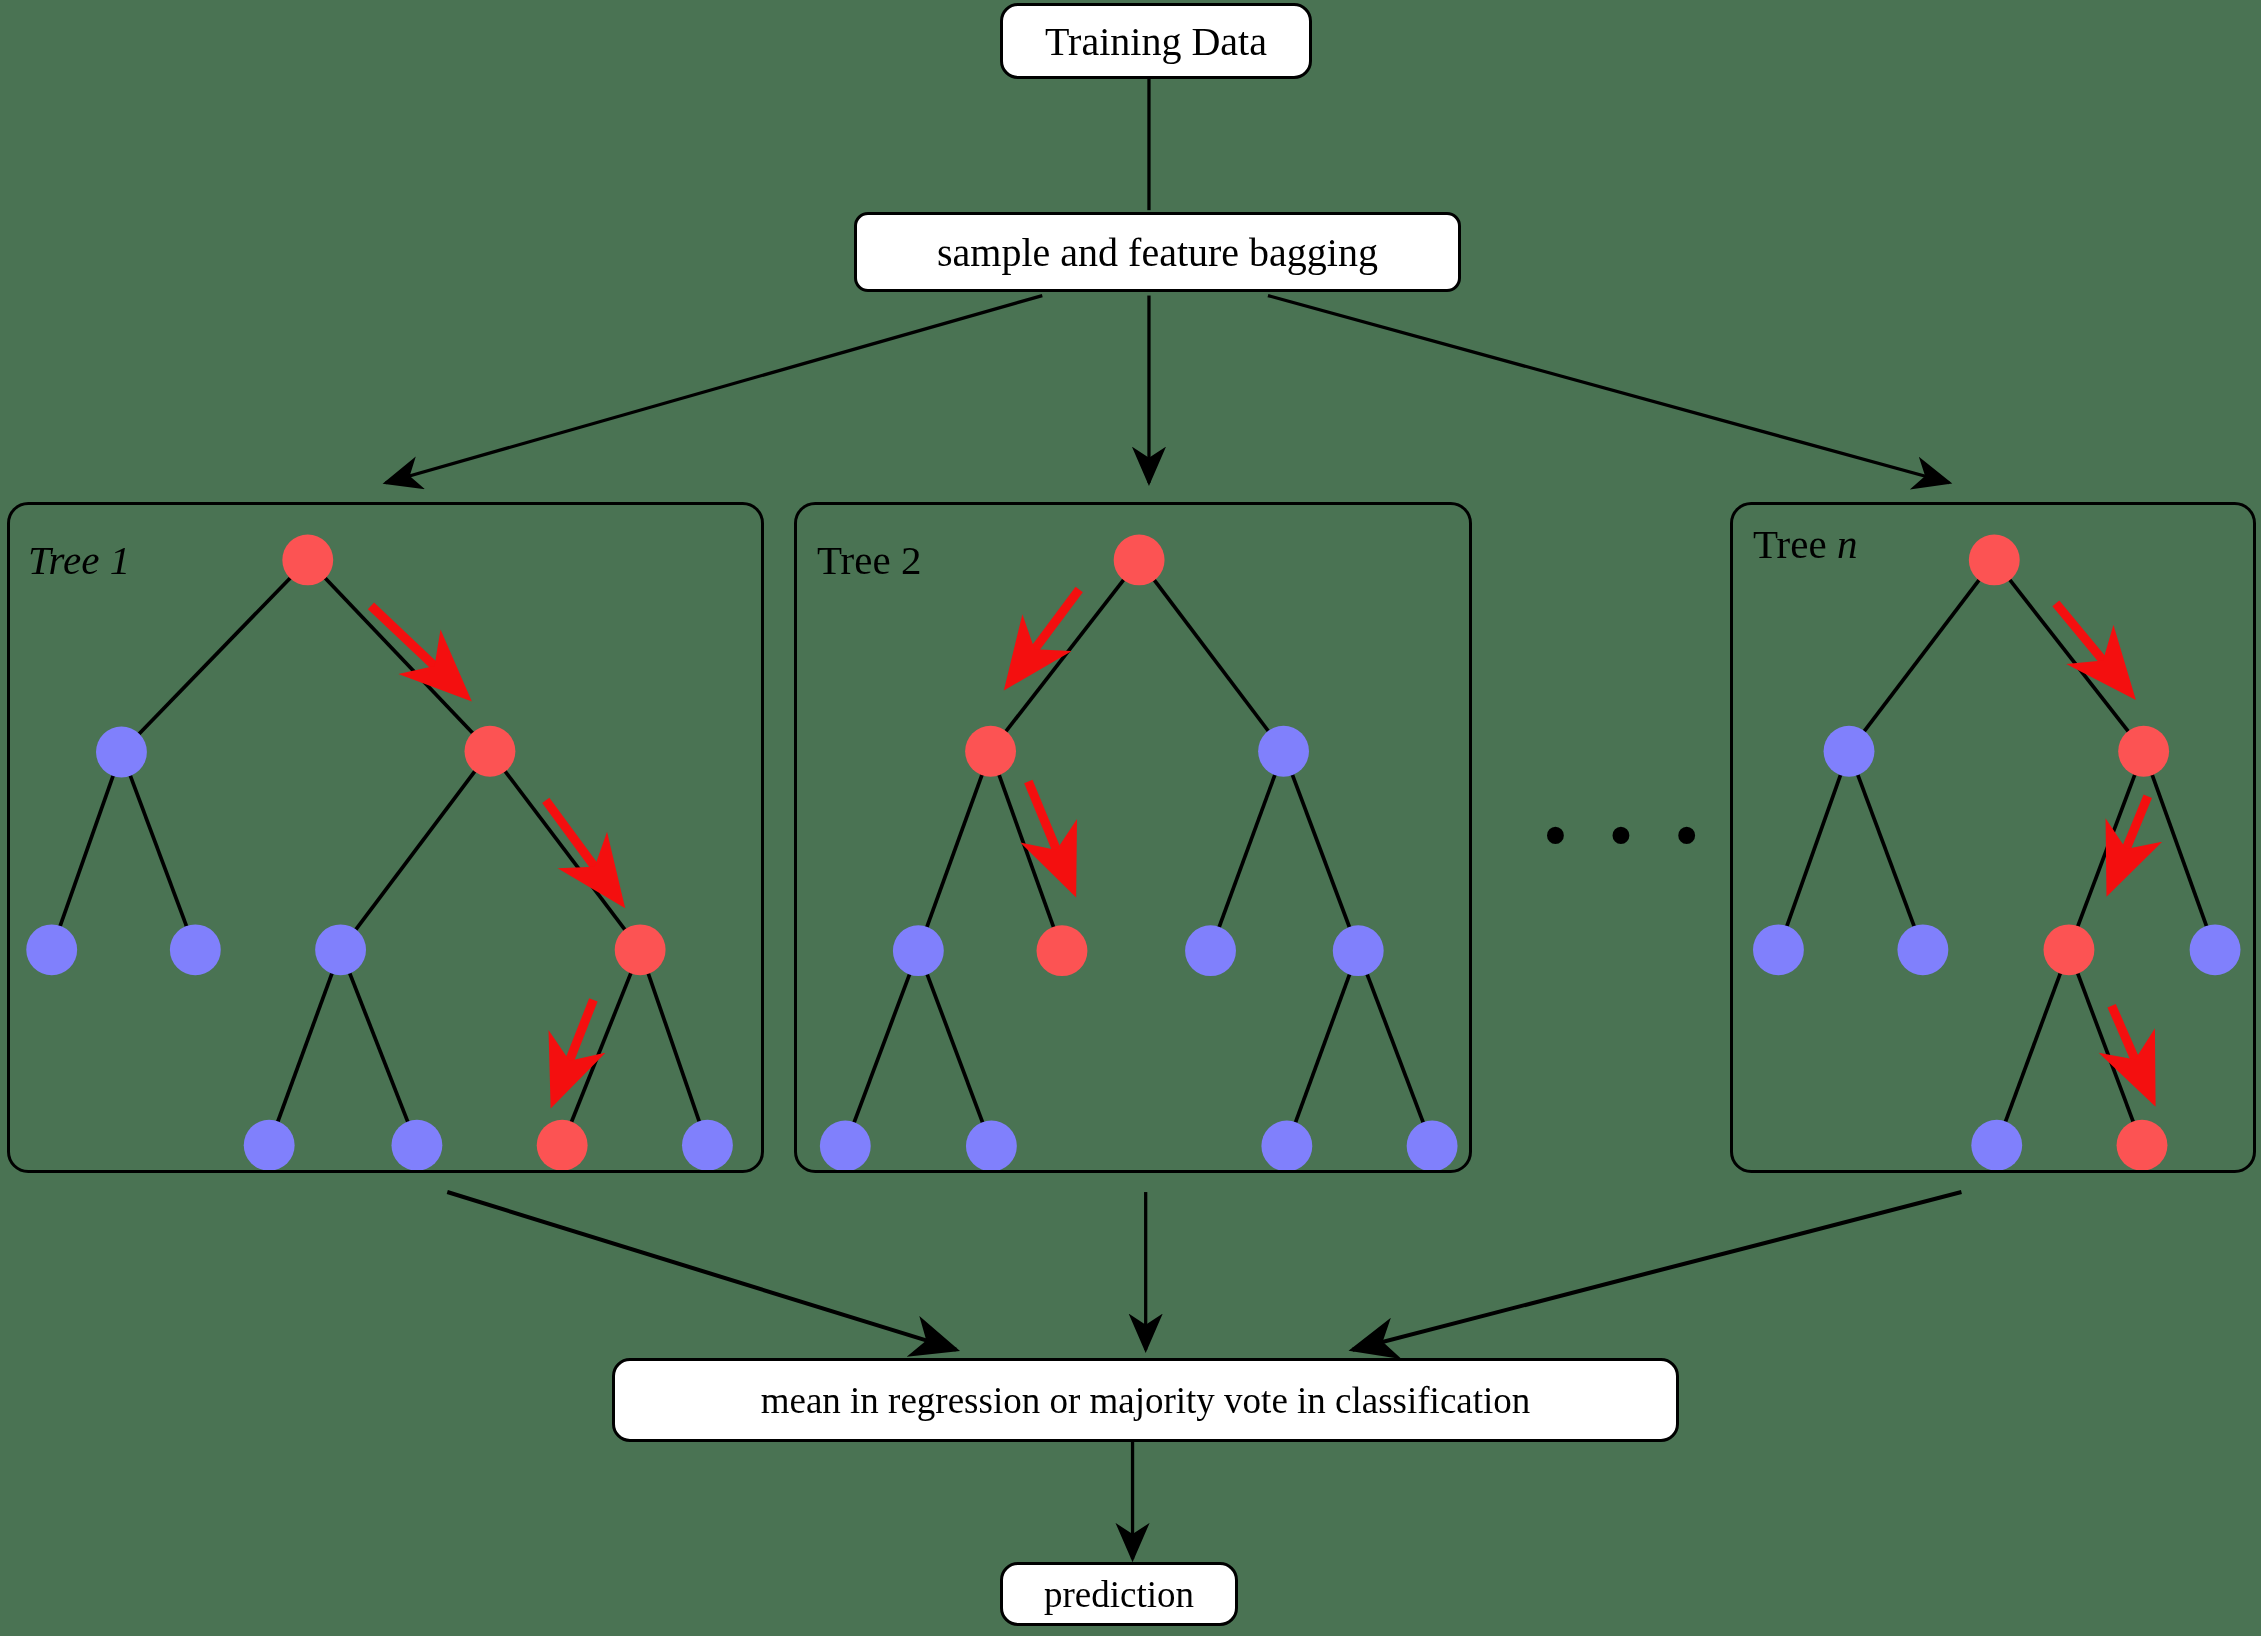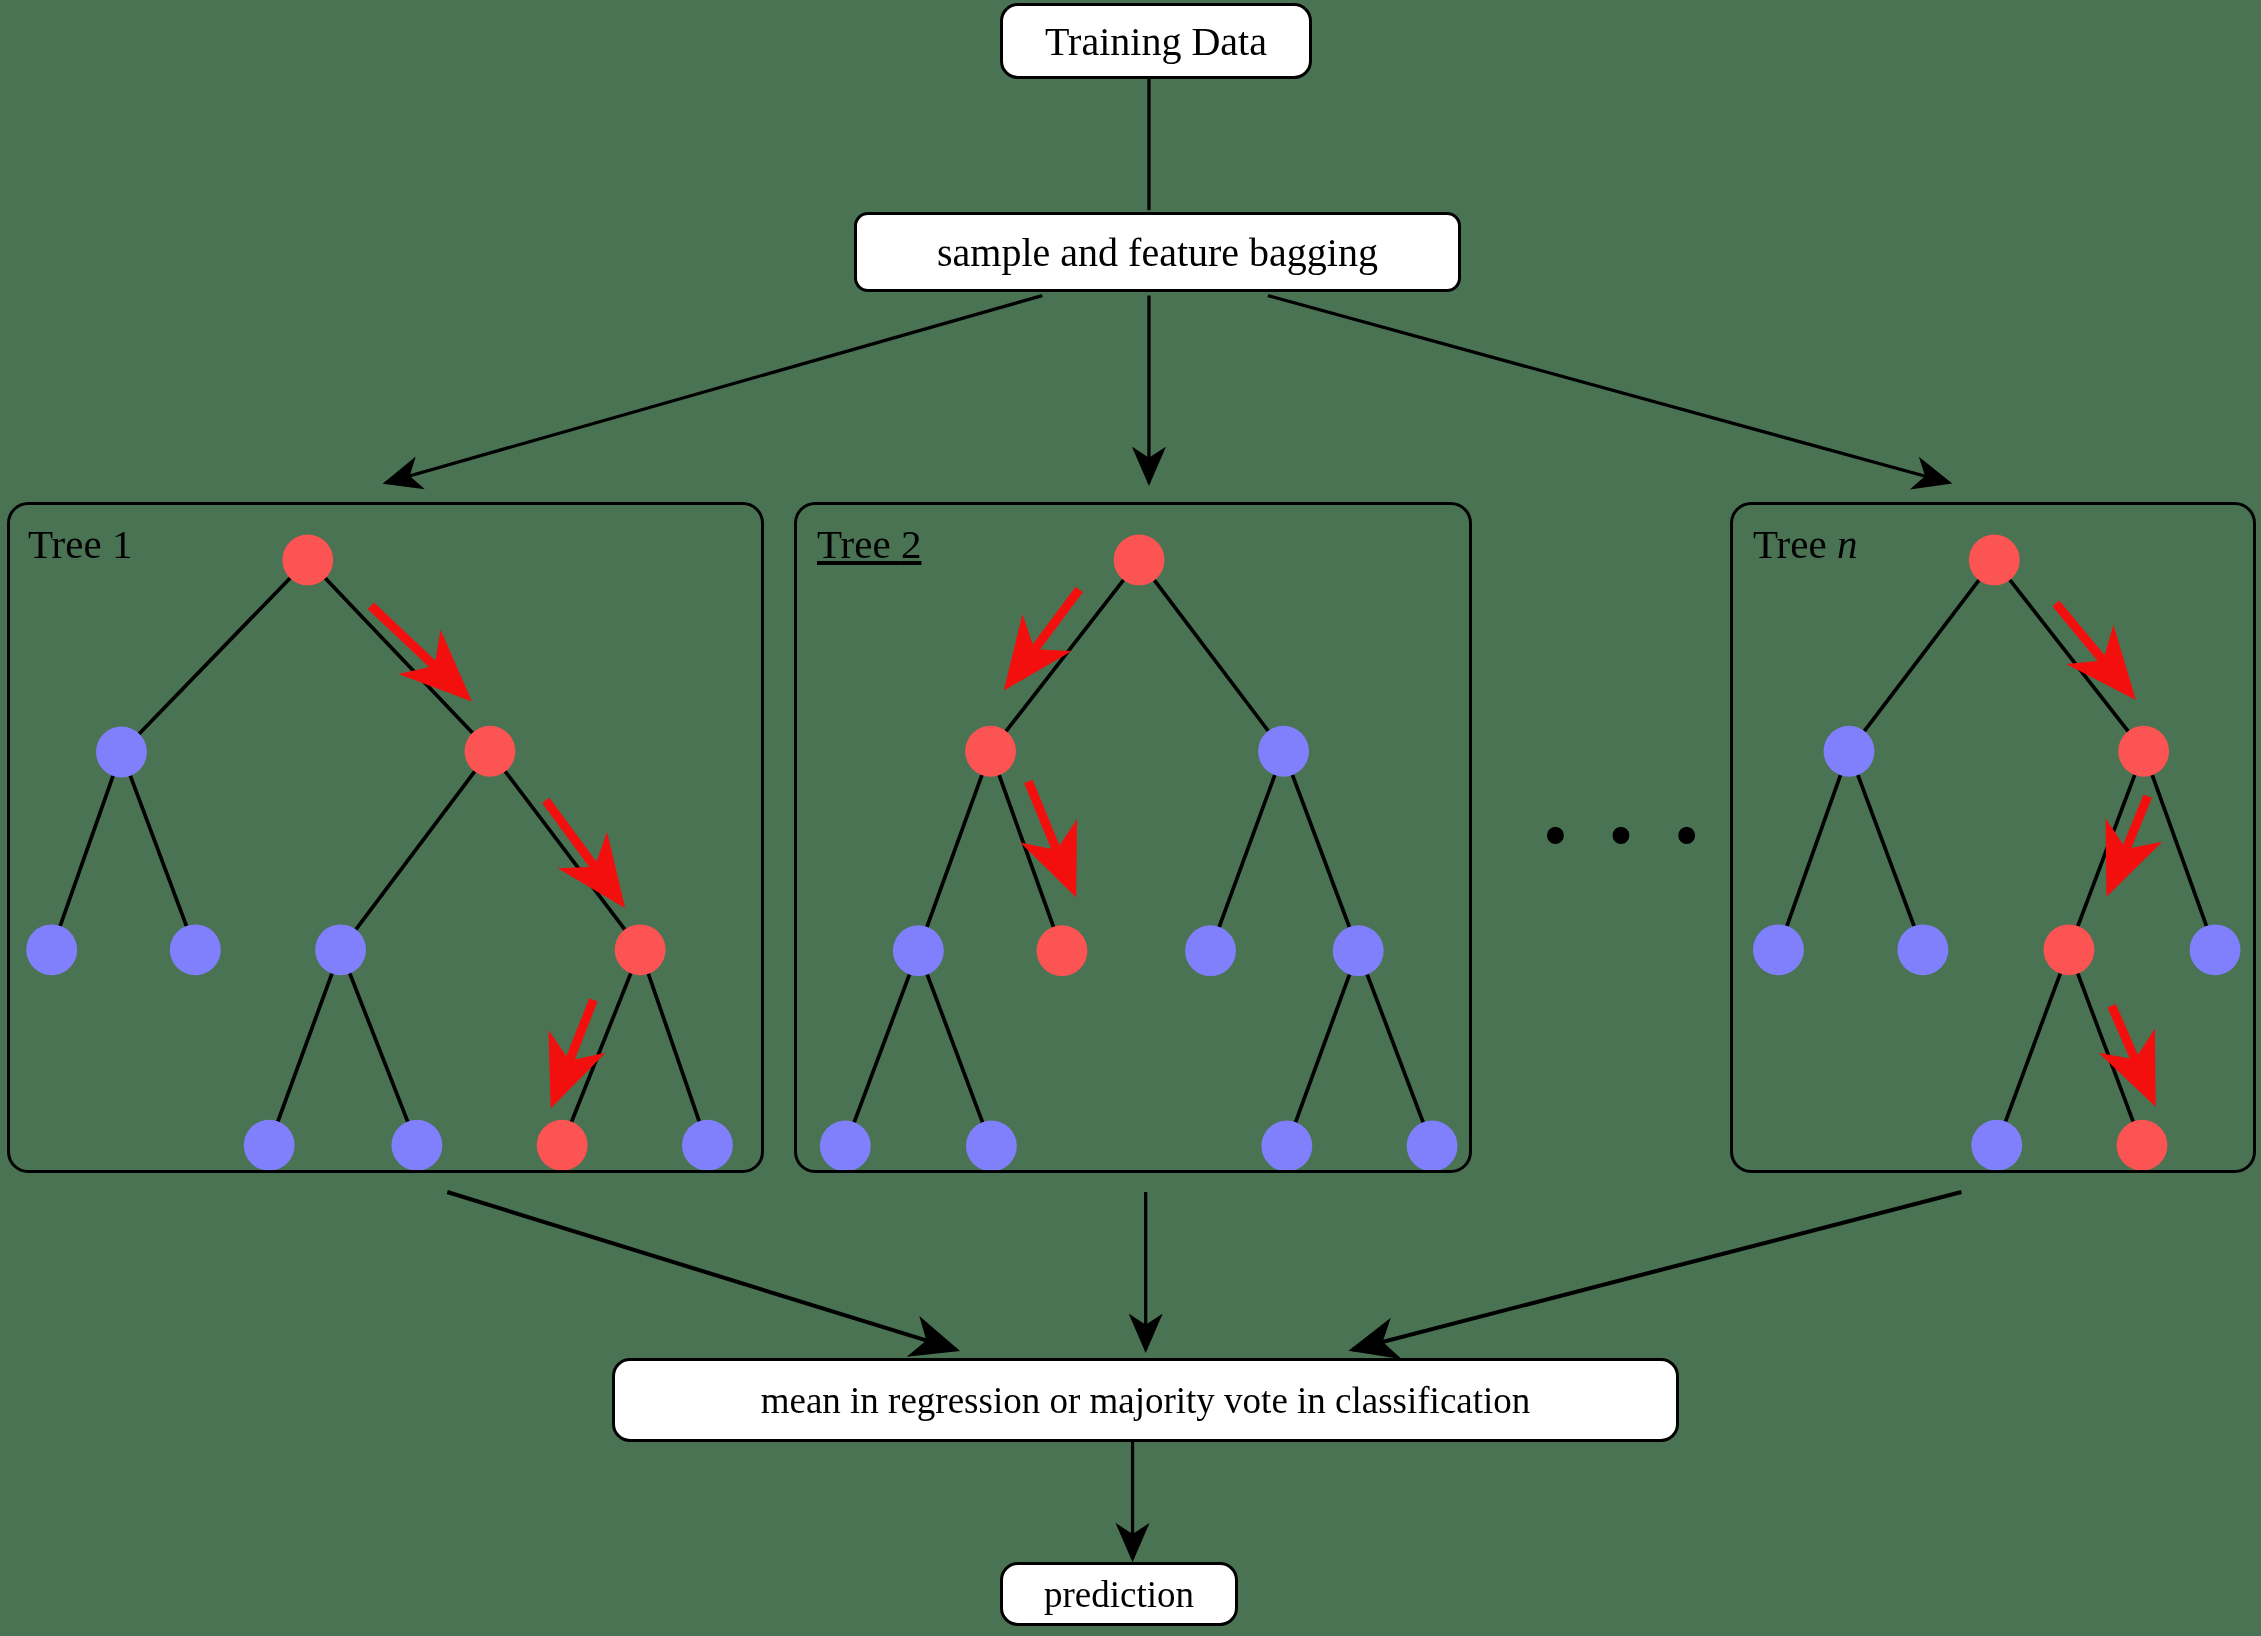--- a/index.html
+++ b/index.html
@@ -37,22 +37,22 @@
   }
   .treelabel em{font-style:italic;}
   .ellipsis{
     position:absolute;
     color:#000000;
     font-size:71px;
     letter-spacing:11.5px;
     line-height:1;
     white-space:nowrap;
   }
-  #tree1-label{left:28px;top:524px;}
-  #tree2-label{left:817px;top:524px;text-decoration:underline;}
+  #tree1-label{left:28px;top:540px;font-style:italic;}
+  #tree2-label{left:817px;top:540px;}
   #treen-label{left:1753px;top:524px;}
 </style>
 </head>
 <body>
 
 <div id="stage">
 
   <svg id="wires" viewBox="0 0 2755 1994" preserveAspectRatio="none">
     <defs>
       <marker id="arrowBlack" markerWidth="16" markerHeight="16" refX="11" refY="5.2" orient="auto" markerUnits="strokeWidth">

